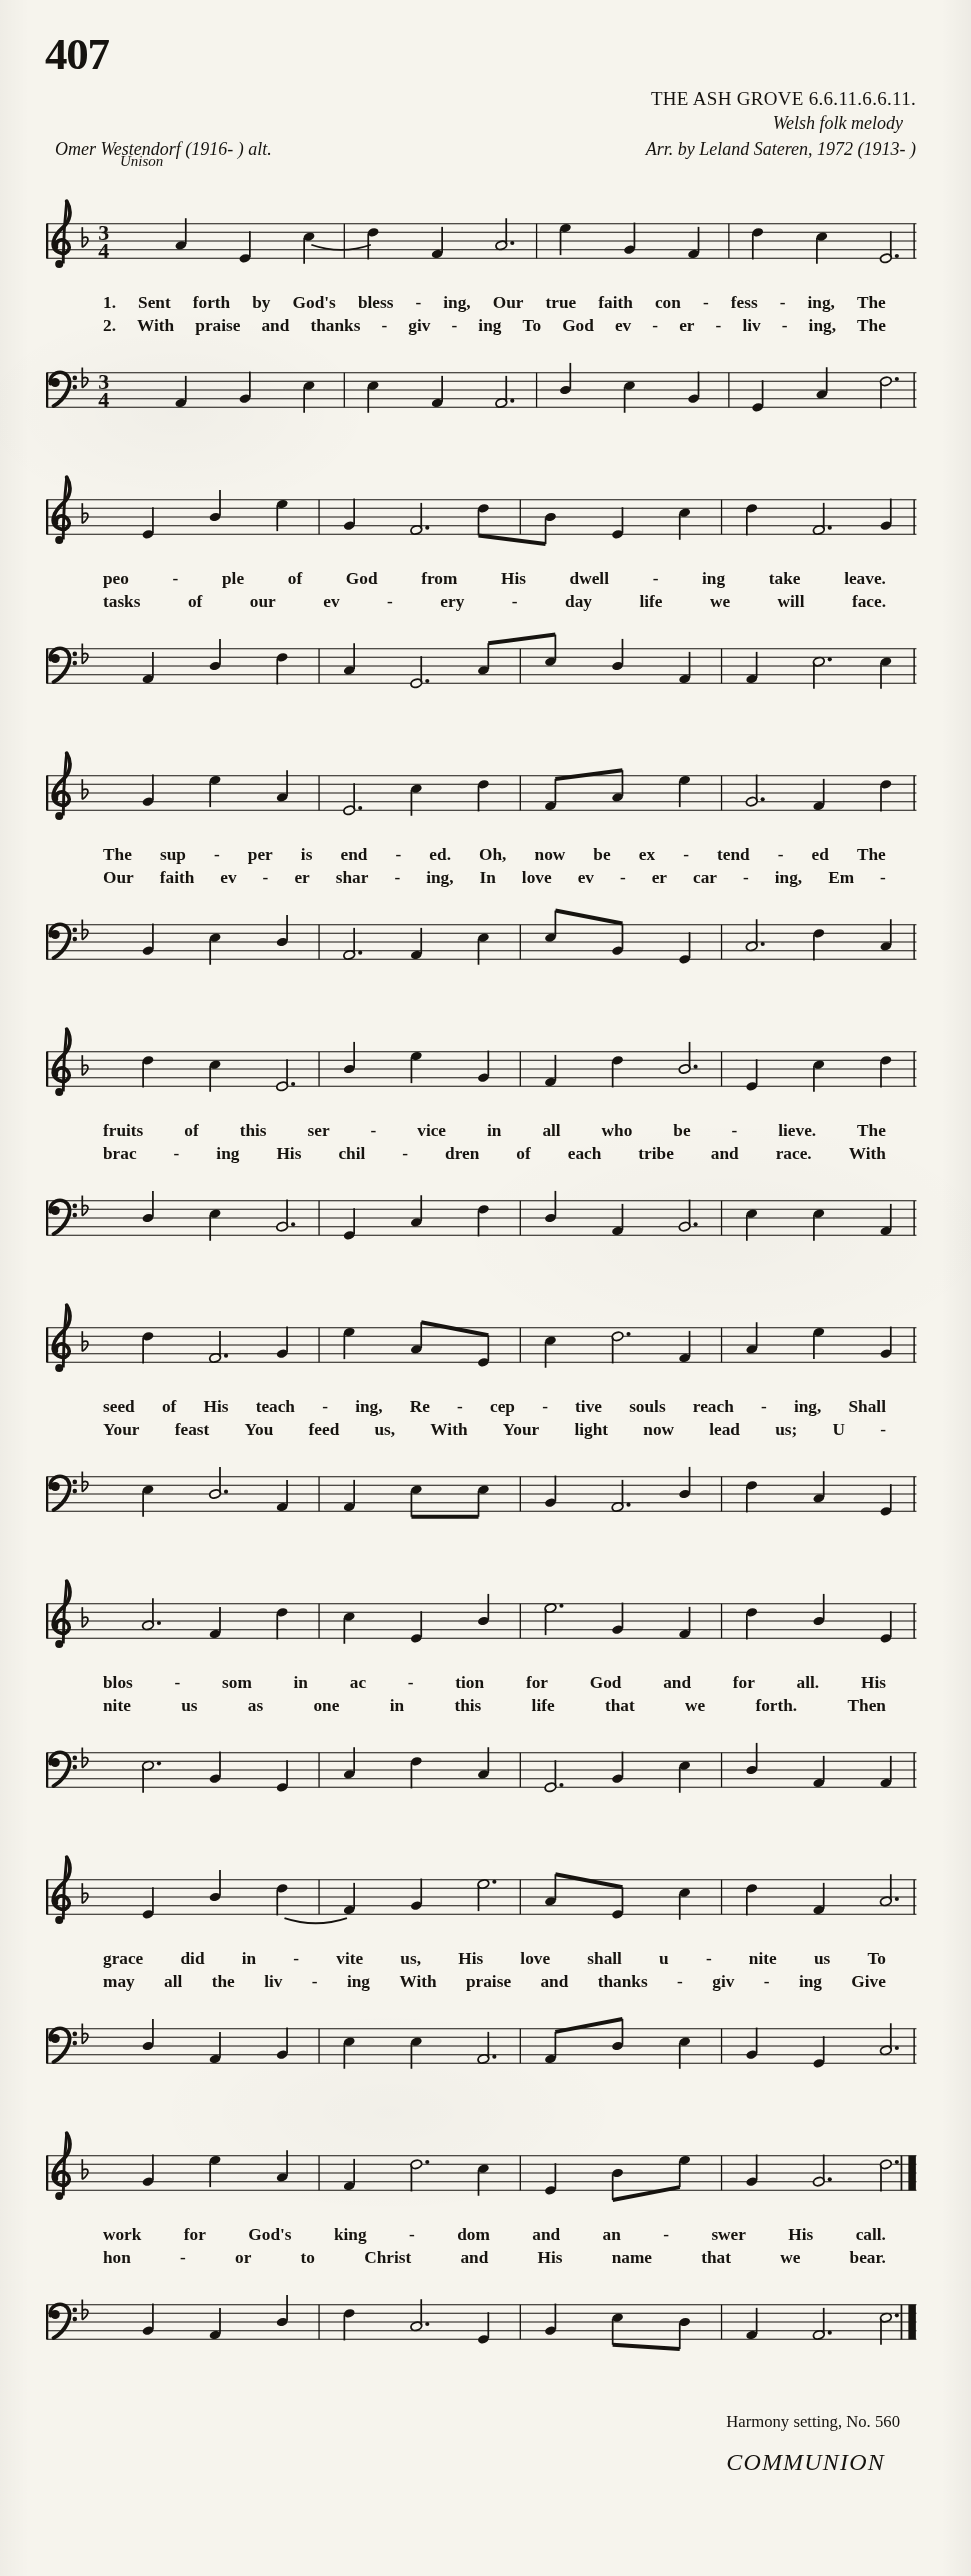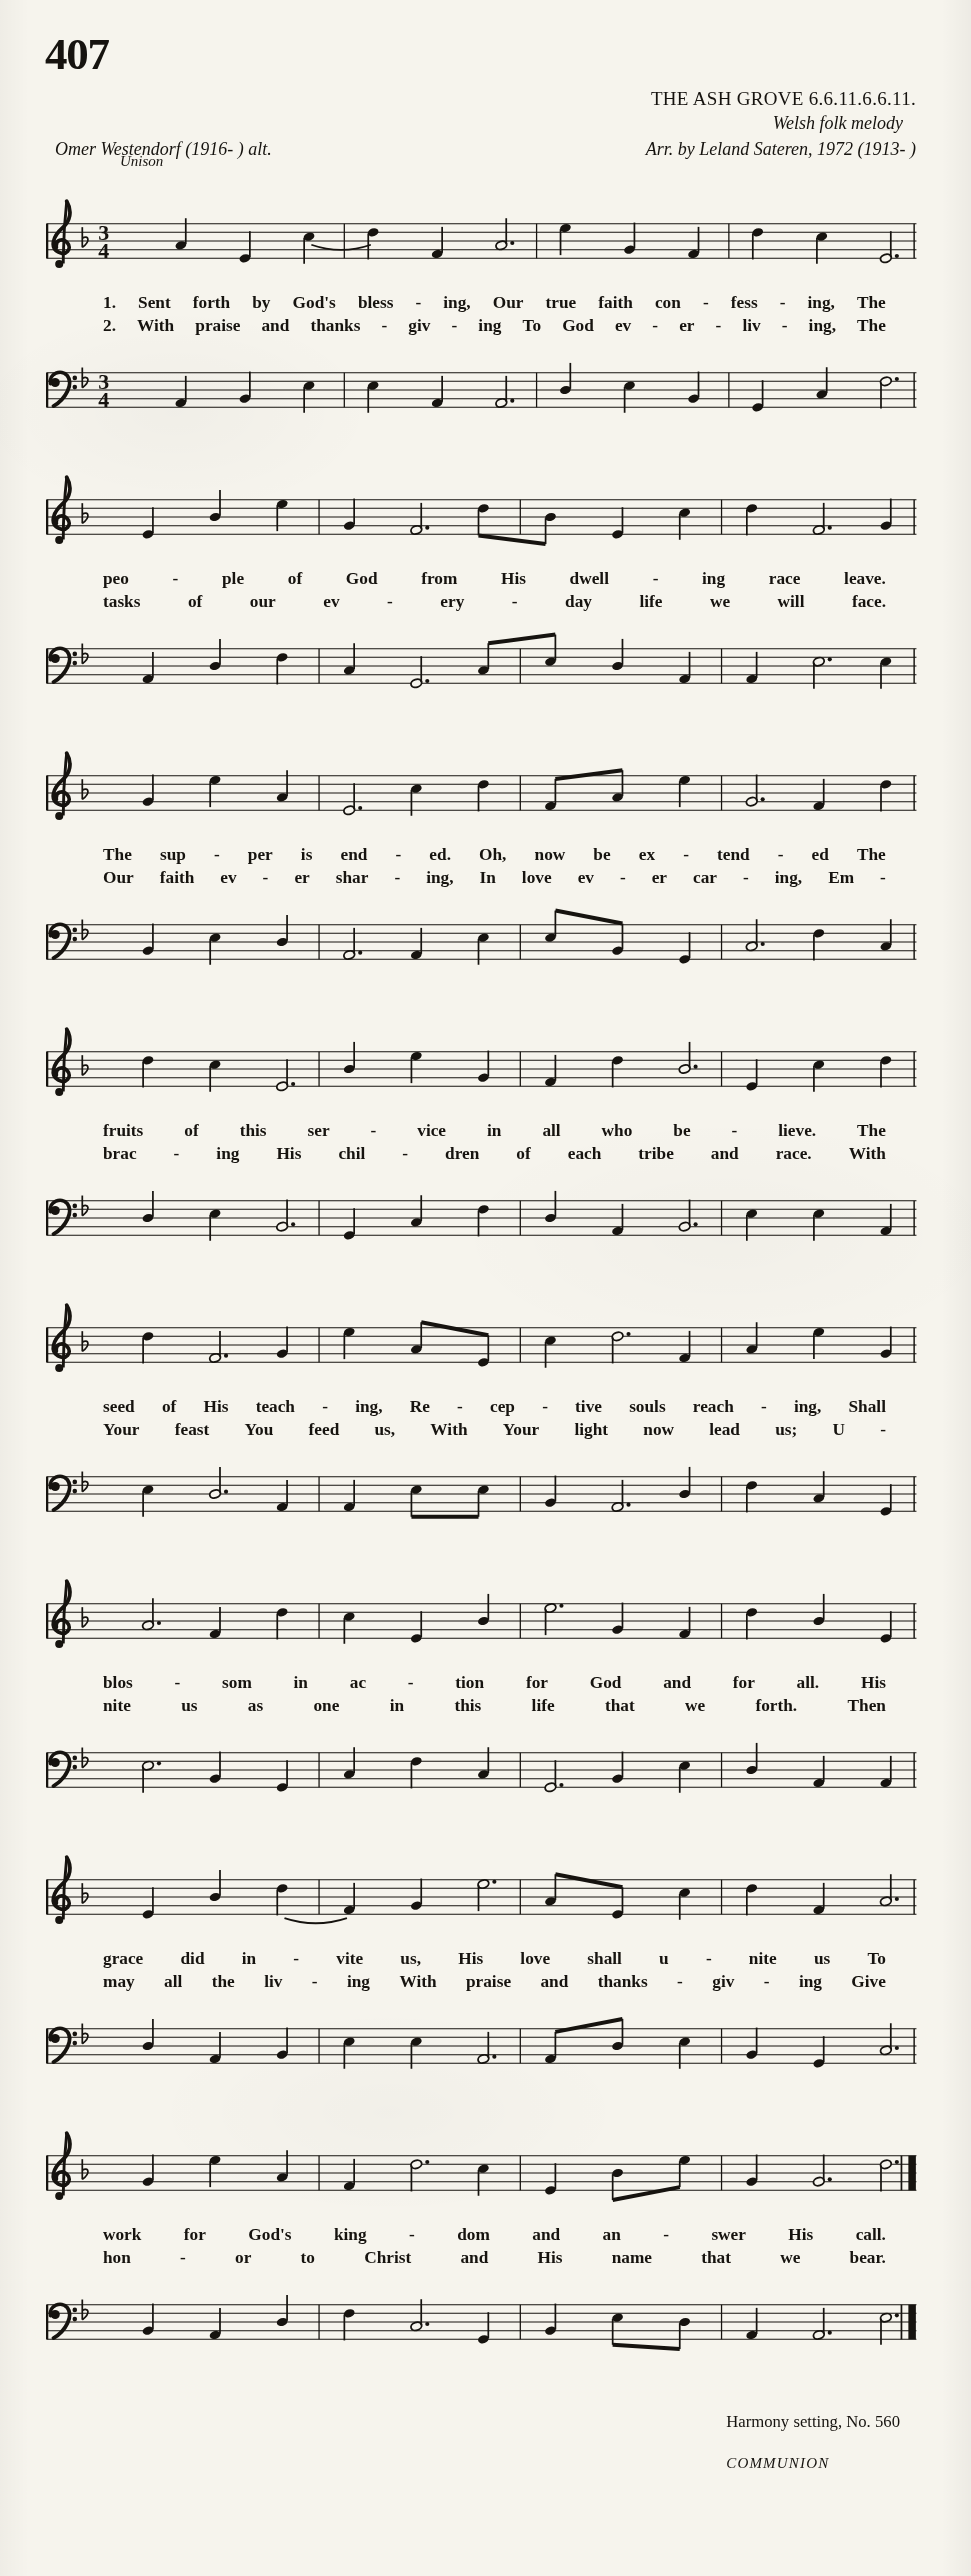--- a/index.html
+++ b/index.html
@@ -53,21 +53,21 @@
   .lyrics{width:873px;padding:1.2px 0 3.5px 0;}
   .lyric-line{
     display:flex;justify-content:space-between;align-items:baseline;
     padding:0 32px 0 58px;
     font-size:17.3px;font-weight:700;line-height:23px;
     white-space:nowrap;
   }
   .tok{display:inline-block;}
   .footer{position:absolute;right:71px;top:2412px;text-align:left;}
   .footer-harmony{font-size:16.7px;}
-  .footer-category{font-size:15px;font-style:italic;letter-spacing:1.2px;margin-top:23px;}
+  .footer-category{font-size:24px;font-style:italic;letter-spacing:1.2px;margin-top:17px;}
 </style>
 </head>
 <body>
 
 <div id="page">
   <div class="header">
     <div class="hymn-number">407</div>
     <div class="tune-line">THE ASH GROVE 6.6.11.6.6.11.</div>
     <div class="melody-credit">Welsh folk melody</div>
     <div class="author-credit">Omer Westendorf (1916-        ) alt.</div>
@@ -284,21 +284,21 @@
             <span class="tok">peo</span>
             <span class="tok">-</span>
             <span class="tok">ple</span>
             <span class="tok">of</span>
             <span class="tok">God</span>
             <span class="tok">from</span>
             <span class="tok">His</span>
             <span class="tok">dwell</span>
             <span class="tok">-</span>
             <span class="tok">ing</span>
-            <span class="tok">race</span>
+            <span class="tok">take</span>
             <span class="tok">leave.</span>
           </div>
           <div class="lyric-line">
             <span class="tok">tasks</span>
             <span class="tok">of</span>
             <span class="tok">our</span>
             <span class="tok">ev</span>
             <span class="tok">-</span>
             <span class="tok">ery</span>
             <span class="tok">-</span>

